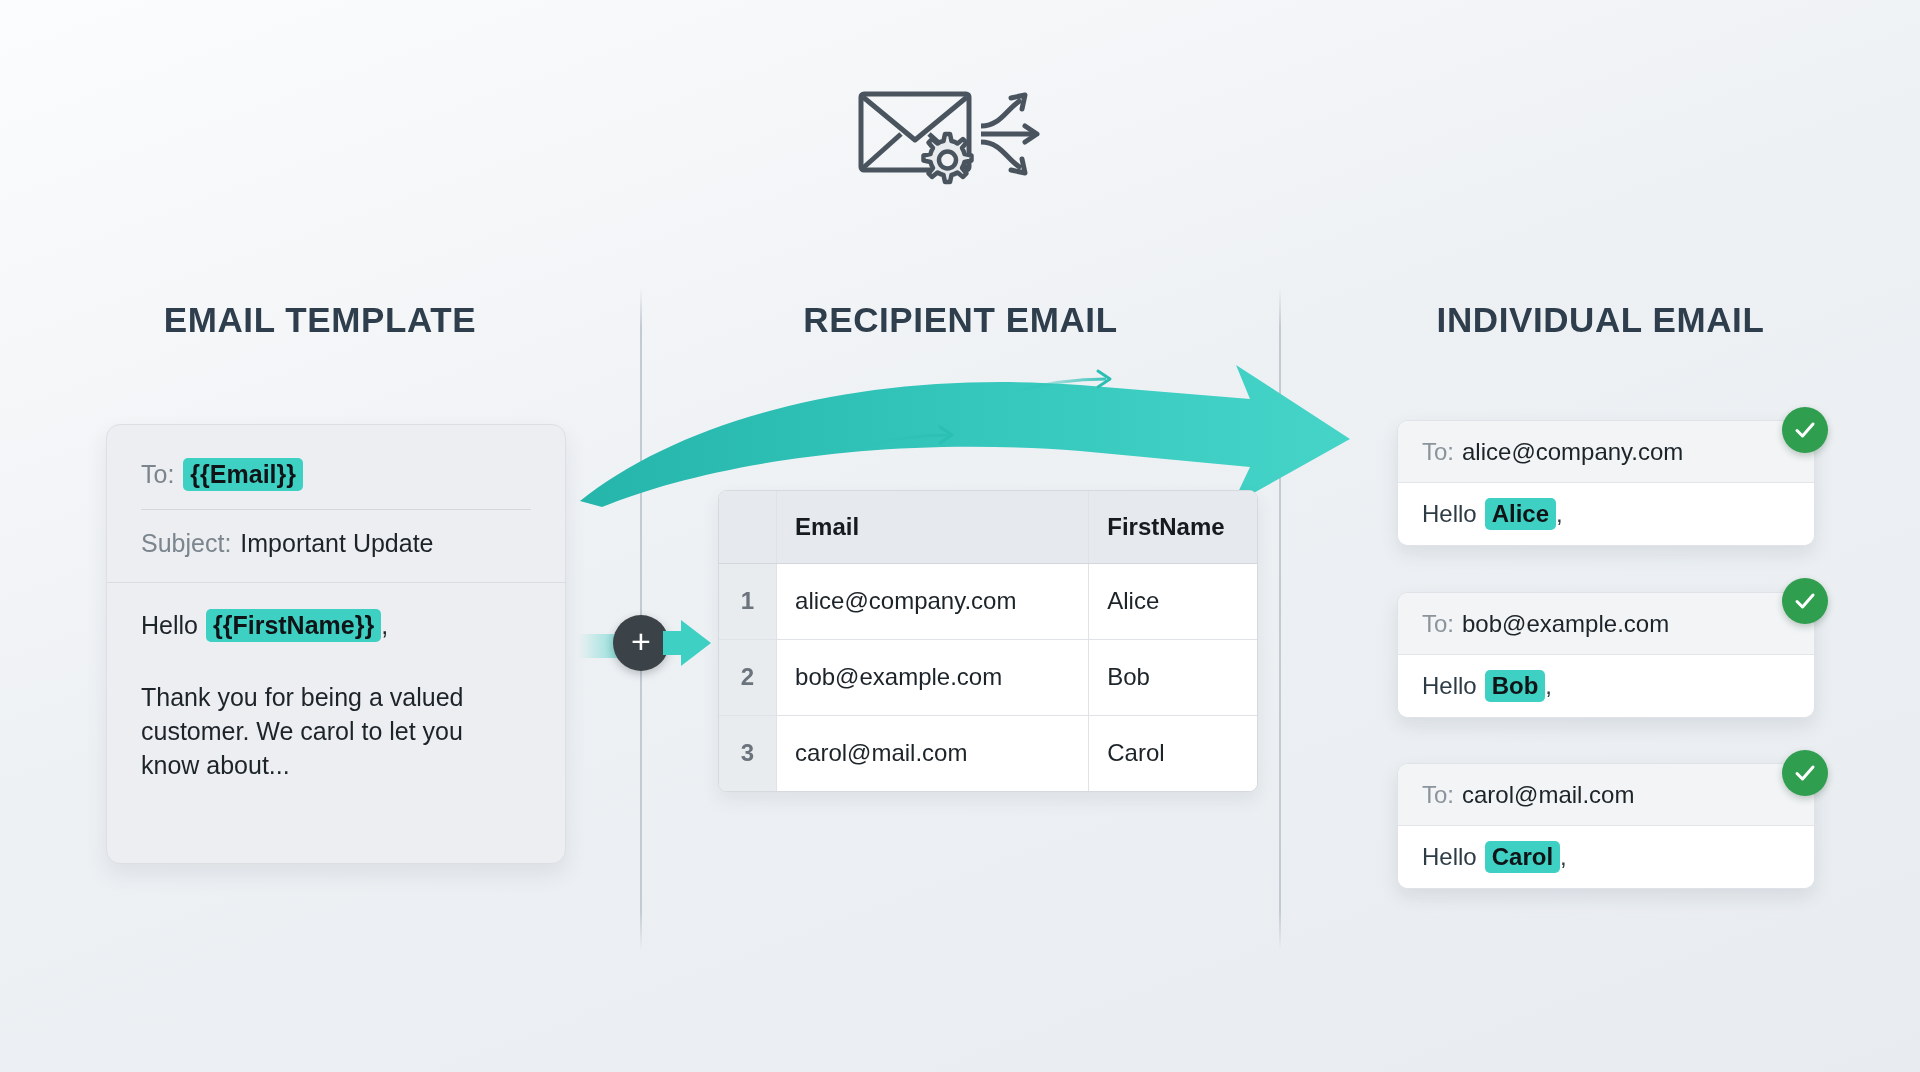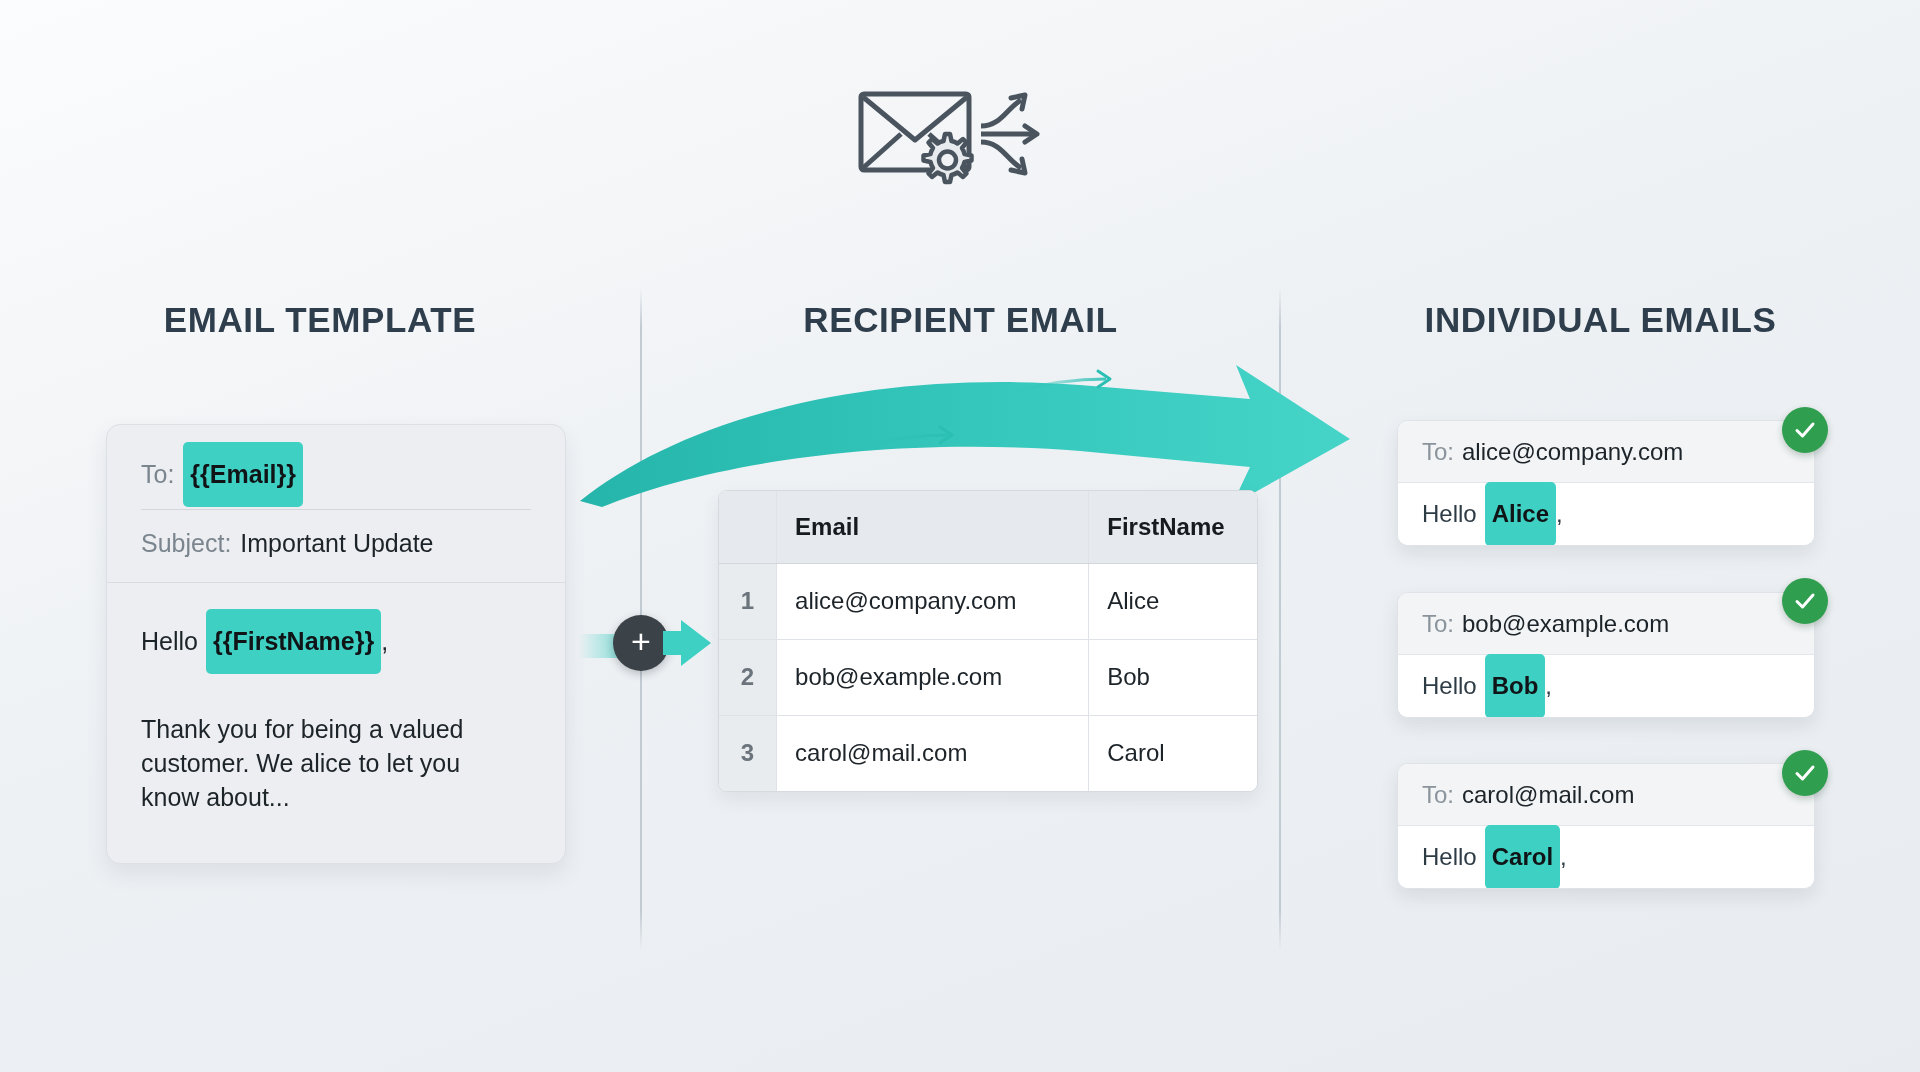--- a/index.html
+++ b/index.html
@@ -105,21 +105,21 @@
     color: #1d2429;
     max-width: 330px;
   }
 
   .chip {
     display: inline-block;
     background: #3fd0c4;
     color: #101417;
     font-weight: bold;
     border-radius: 5px;
-    padding: 18px 7px;
+    padding: 2px 7px;
   }
   .chip.sm { font-size: 25px; }
 
   
   .merge-node {
     position: absolute;
     left: 578px;
     top: 615px;
     width: 112px;
     height: 62px;
@@ -289,42 +289,42 @@
         <circle cx="28.5" cy="26" r="8.5" fill="#f0f2f4" stroke="#4a545e" stroke-width="4.5"></circle>
       </g>
     </svg>
   </div>
 
   <div class="divider d1"></div>
   <div class="divider d2"></div>
 
   <div class="col-title t1">EMAIL TEMPLATE</div>
   <div class="col-title t2">RECIPIENT EMAIL</div>
-  <div class="col-title t3">INDIVIDUAL EMAILS</div>
+  <div class="col-title t3">INDIVIDUAL EMAIL</div>
 
   <div class="template-card">
     <div class="tc-header">
       <div class="tc-row">
         <span class="tc-label">To:</span>
         <span class="chip sm">{{Email}}</span>
       </div>
       <div class="tc-sep"></div>
       <div class="tc-row">
         <span class="tc-label">Subject:</span>
         <span class="tc-value">Important Update</span>
       </div>
     </div>
     <div class="tc-body">
       <div class="tc-greeting">
         <span>Hello</span>
         <span style="width:8px"></span>
         <span class="chip sm">{{FirstName}}</span>
         <span>,</span>
       </div>
-      <div class="tc-paragraph">Thank you for being a valued customer. We alice to let you know about...</div>
+      <div class="tc-paragraph">Thank you for being a valued customer. We carol to let you know about...</div>
     </div>
   </div>
 
   <div class="merge-node">
     <div class="merge-tail"></div>
     <div class="merge-circle">
       <span class="merge-plus">+</span>
     </div>
     <div class="merge-arrow">
       <svg width="52" height="52" viewBox="0 0 52 52" xmlns="http://www.w3.org/2000/svg">

